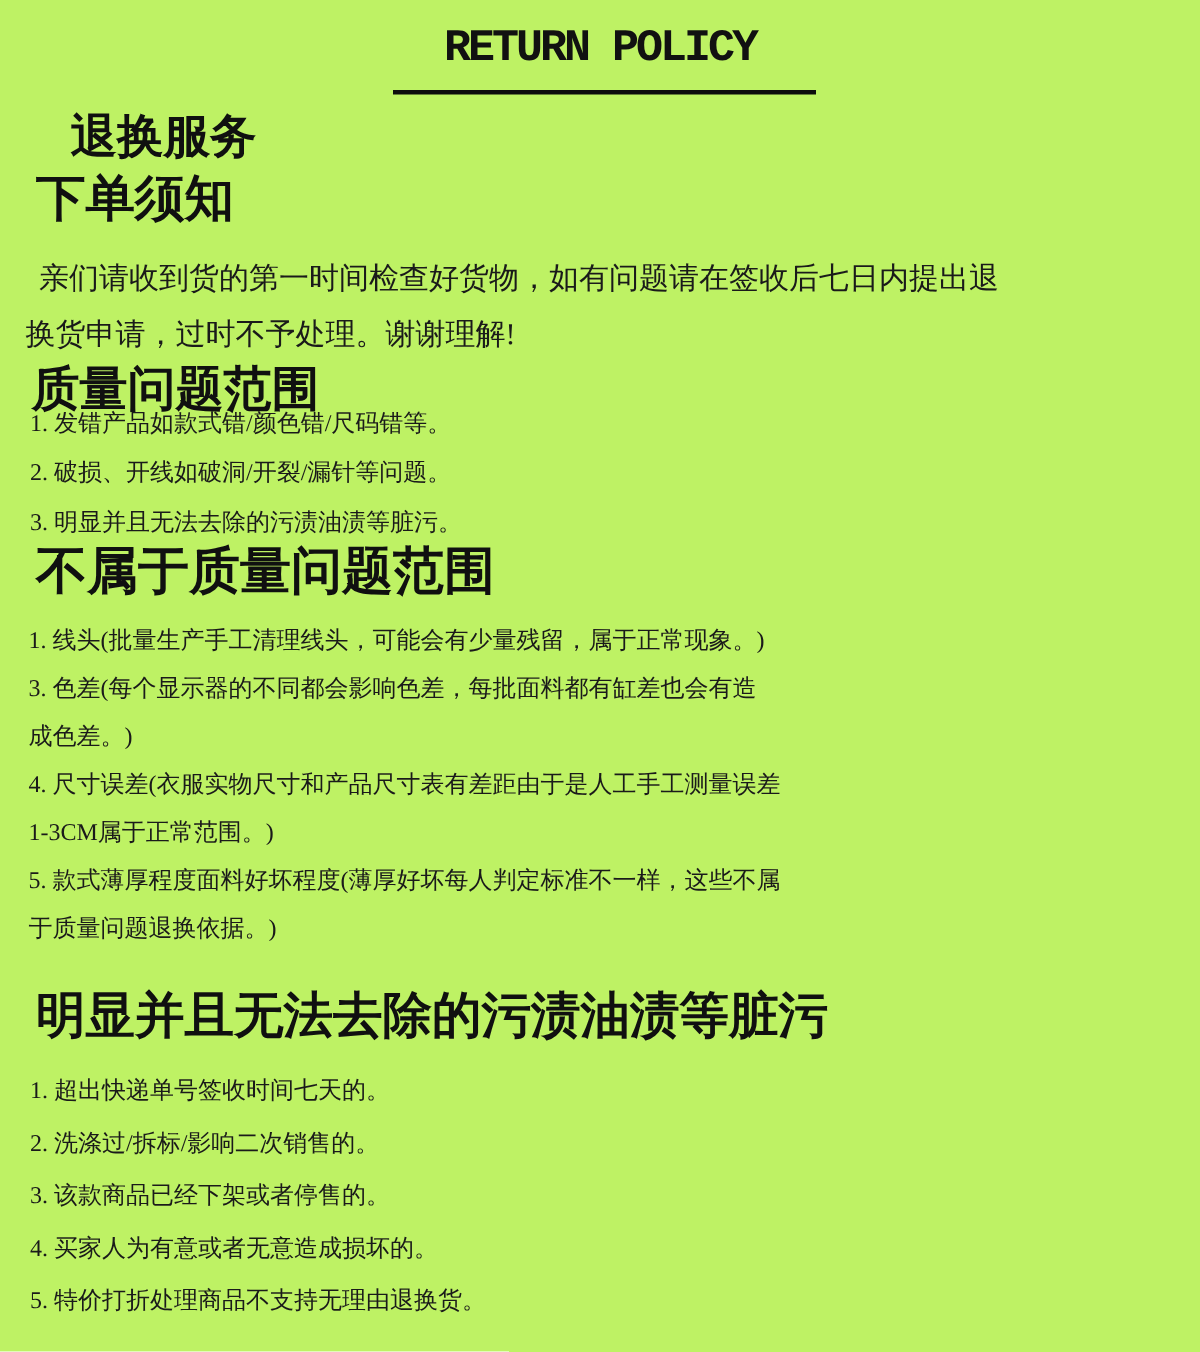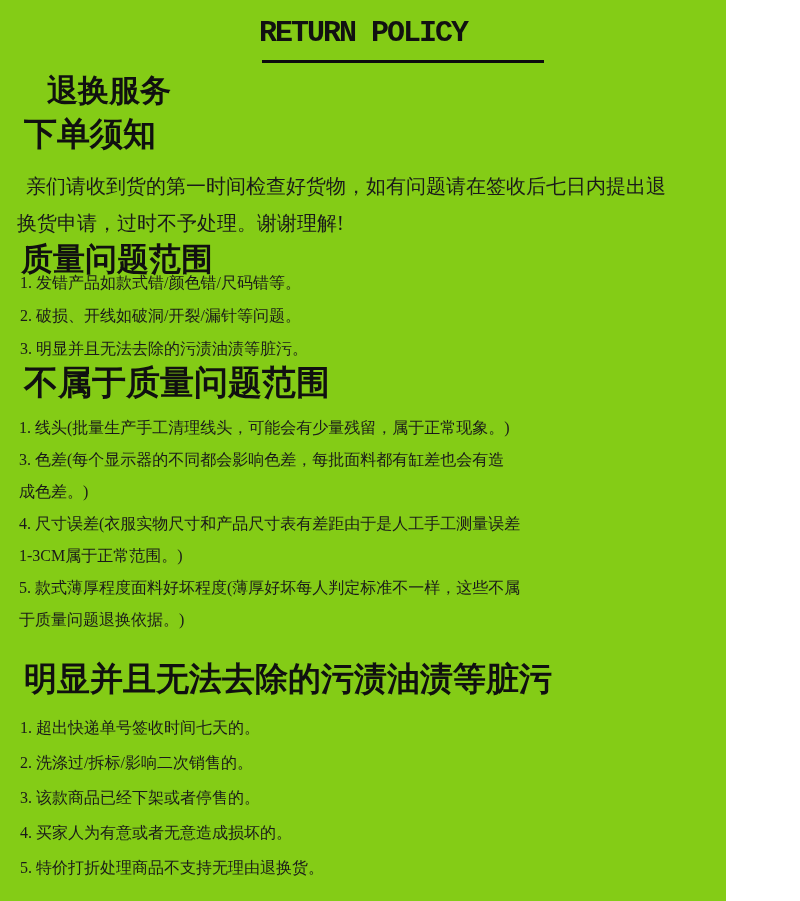--- a/index.html
+++ b/index.html
@@ -1,20 +1,20 @@
 <!DOCTYPE html>
 <html><head>
 <meta charset="utf-8">
 <style>
   html, body { margin: 0; padding: 0; background: #ffffff; }
   .page {
     position: relative;
-    width: 726px;
+    width: 800px;
     height: 901px;
-    background: #84cc16;
+    background: #bef264;
     color: #161616;
     font-family: "Liberation Serif", "DejaVu Serif", serif;
     overflow: hidden;
   }
   .title-en {
     position: absolute;
     top: 16px; left: 0; width: 100%;
     text-align: center;
     font-family: "Liberation Mono", "DejaVu Sans Mono", monospace;
     font-weight: 700;
@@ -34,21 +34,21 @@
     text-align: left;
     font-family: "Liberation Sans", "DejaVu Sans", sans-serif;
     font-weight: 700;
     font-size: 31px;
     color: #101010;
     padding-left: 47px;
   }
   .h-xl, .h-md {
     position: absolute;
     margin: 0;
-    font-family: Liberation Sans, sans-serif;
+    font-family: Liberation Serif, serif;
     font-weight: 700;
     color: #101010;
     line-height: 1.2;
     white-space: nowrap;
   }
   #h-notice     { top: 114px; left: 24px; font-size: 33px; }
   #h-quality    { top: 240px; left: 21px; font-size: 32px; }
   #h-notquality { top: 362px; left: 24px; font-size: 34px; }
   #h-noreason   { top: 659px; left: 24px; font-size: 33px; }
   .para {

